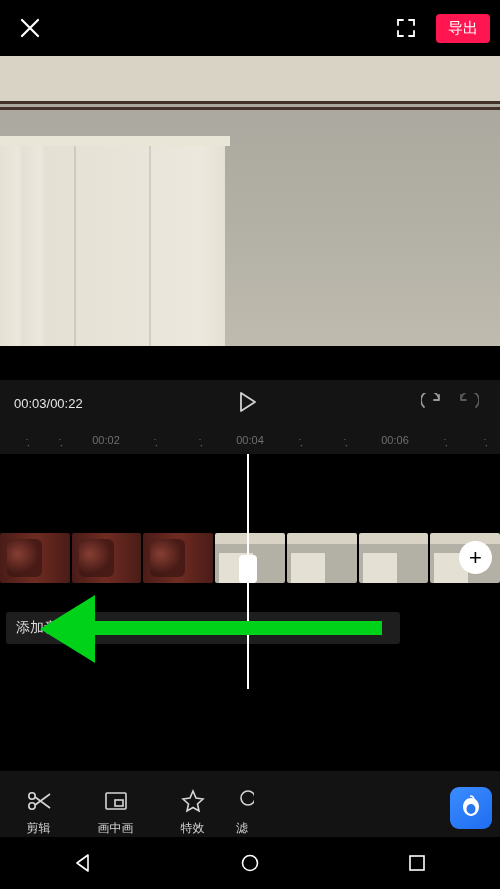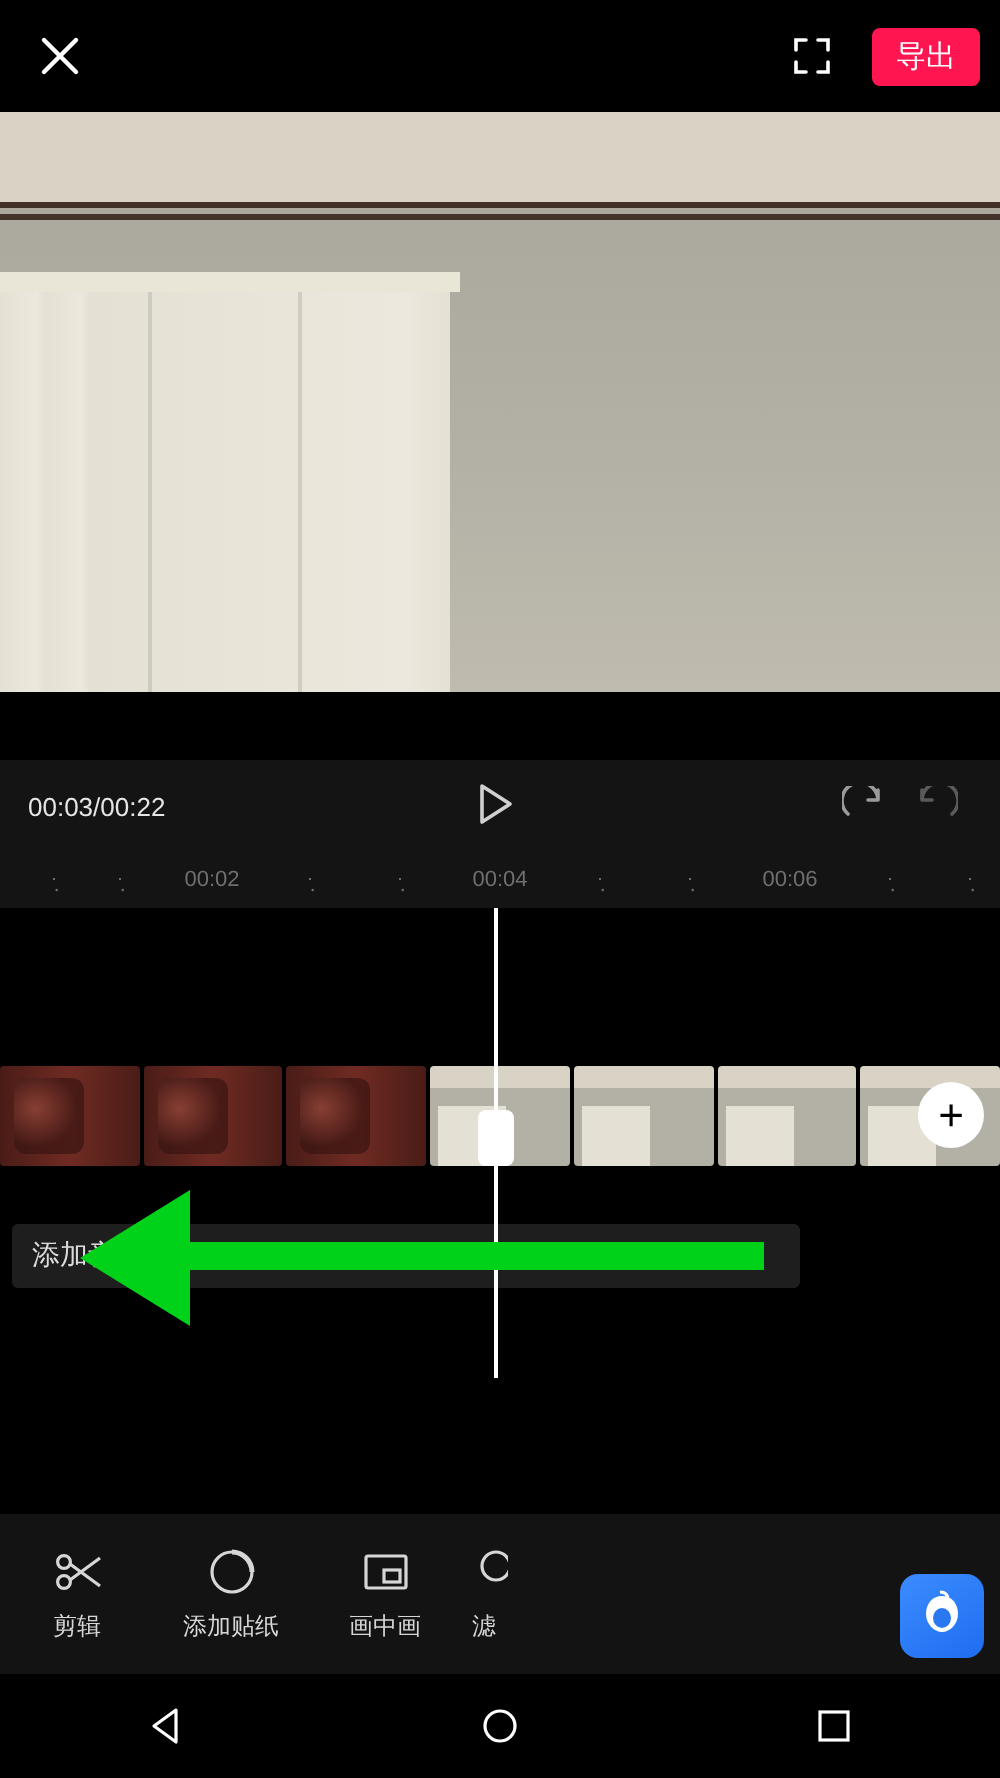--- a/index.html
+++ b/index.html
@@ -55,21 +55,21 @@
   .add-clip { position:absolute; right:8px; top:541px; width:33px; height:33px; background:#fff; border-radius:50%; display:flex; align-items:center; justify-content:center; color:#000; font-size:22px; font-weight:300; z-index:42;}
 
   
   .add-audio { position:absolute; top:612px; left:6px; right:100px; height:32px; background:#1e1e1e; border-radius:3px; display:flex; align-items:center; padding:0 10px; color:#dcdcdc; font-size:14px; z-index:30;}
 
   
   .arrow-line { position:absolute; top:621px; left:89px; width:293px; height:14px; background:#00d119; z-index:50;}
   .arrow-head { position:absolute; top:595px; left:40px; width:0; height:0; border-top:34px solid transparent; border-bottom:34px solid transparent; border-right:55px solid #00d119; z-index:50;}
 
   
-  .toolbar { position:absolute; left:0; right:0; bottom:52px; height:80px; background:#131313; display:flex; align-items:center; }
+  .toolbar { position:absolute; left:0; right:0; bottom:52px; height:66px; background:#131313; display:flex; align-items:flex-end; }
   .tool { flex:0 0 77px; display:flex; flex-direction:column; align-items:center; gap:6px; font-size:12px; color:#d6d6d6;}
   .tool.partial{flex:0 0 36px; align-items:flex-start; padding-left:5px;}
   .tool svg{stroke:#d6d6d6;}
 
   
   .sysnav { position:absolute; left:0; right:0; bottom:0; height:52px; background:#000; display:flex; align-items:center; justify-content:space-around;}
   .sysnav div{ width:30px; height:30px; display:flex; align-items:center; justify-content:center;}
 
   
   .watermark { position:absolute; right:8px; bottom:60px; display:flex; align-items:center; gap:6px; z-index:100; }
@@ -168,31 +168,30 @@
   <div class="tool">
     <svg width="26" height="26" viewBox="0 0 26 26" fill="none" stroke-width="1.6">
         <circle cx="6" cy="8" r="3.2"></circle>
         <circle cx="6" cy="18" r="3.2"></circle>
         <path d="M9 9 L24 20 M9 17 L24 6"></path>
       </svg>
     <span>剪辑</span>
   </div>
   <div class="tool">
     <svg width="26" height="26" viewBox="0 0 26 26" fill="none" stroke-width="1.6">
-        <circle cx="13" cy="13" r="10"></circle>
-        <path d="M13 3 A10 10 0 0 1 23 13" stroke-width="2.5"></path>
-      </svg>
-    <span>添加贴纸</span>
+        <rect x="3" y="5" width="20" height="16" rx="1"></rect>
+        <rect x="12" y="12" width="8" height="6"></rect>
+      </svg>
+    <span>画中画</span>
   </div>
   <div class="tool">
     <svg width="26" height="26" viewBox="0 0 26 26" fill="none" stroke-width="1.6">
-        <rect x="3" y="5" width="20" height="16" rx="1"></rect>
-        <rect x="12" y="12" width="8" height="6"></rect>
-      </svg>
-    <span>画中画</span>
+        <path d="M13 3 L16 10 L23 11 L17.5 16 L19 23 L13 19.5 L7 23 L8.5 16 L3 11 L10 10 Z"></path>
+      </svg>
+    <span>特效</span>
   </div>
   <div class="tool partial">
     <svg width="18" height="26" viewBox="0 0 18 26" fill="none" stroke-width="1.6">
         <circle cx="12" cy="10" r="7"></circle>
       </svg>
     <span>滤</span>
   </div>
 </div>
 
 <div class="sysnav">

